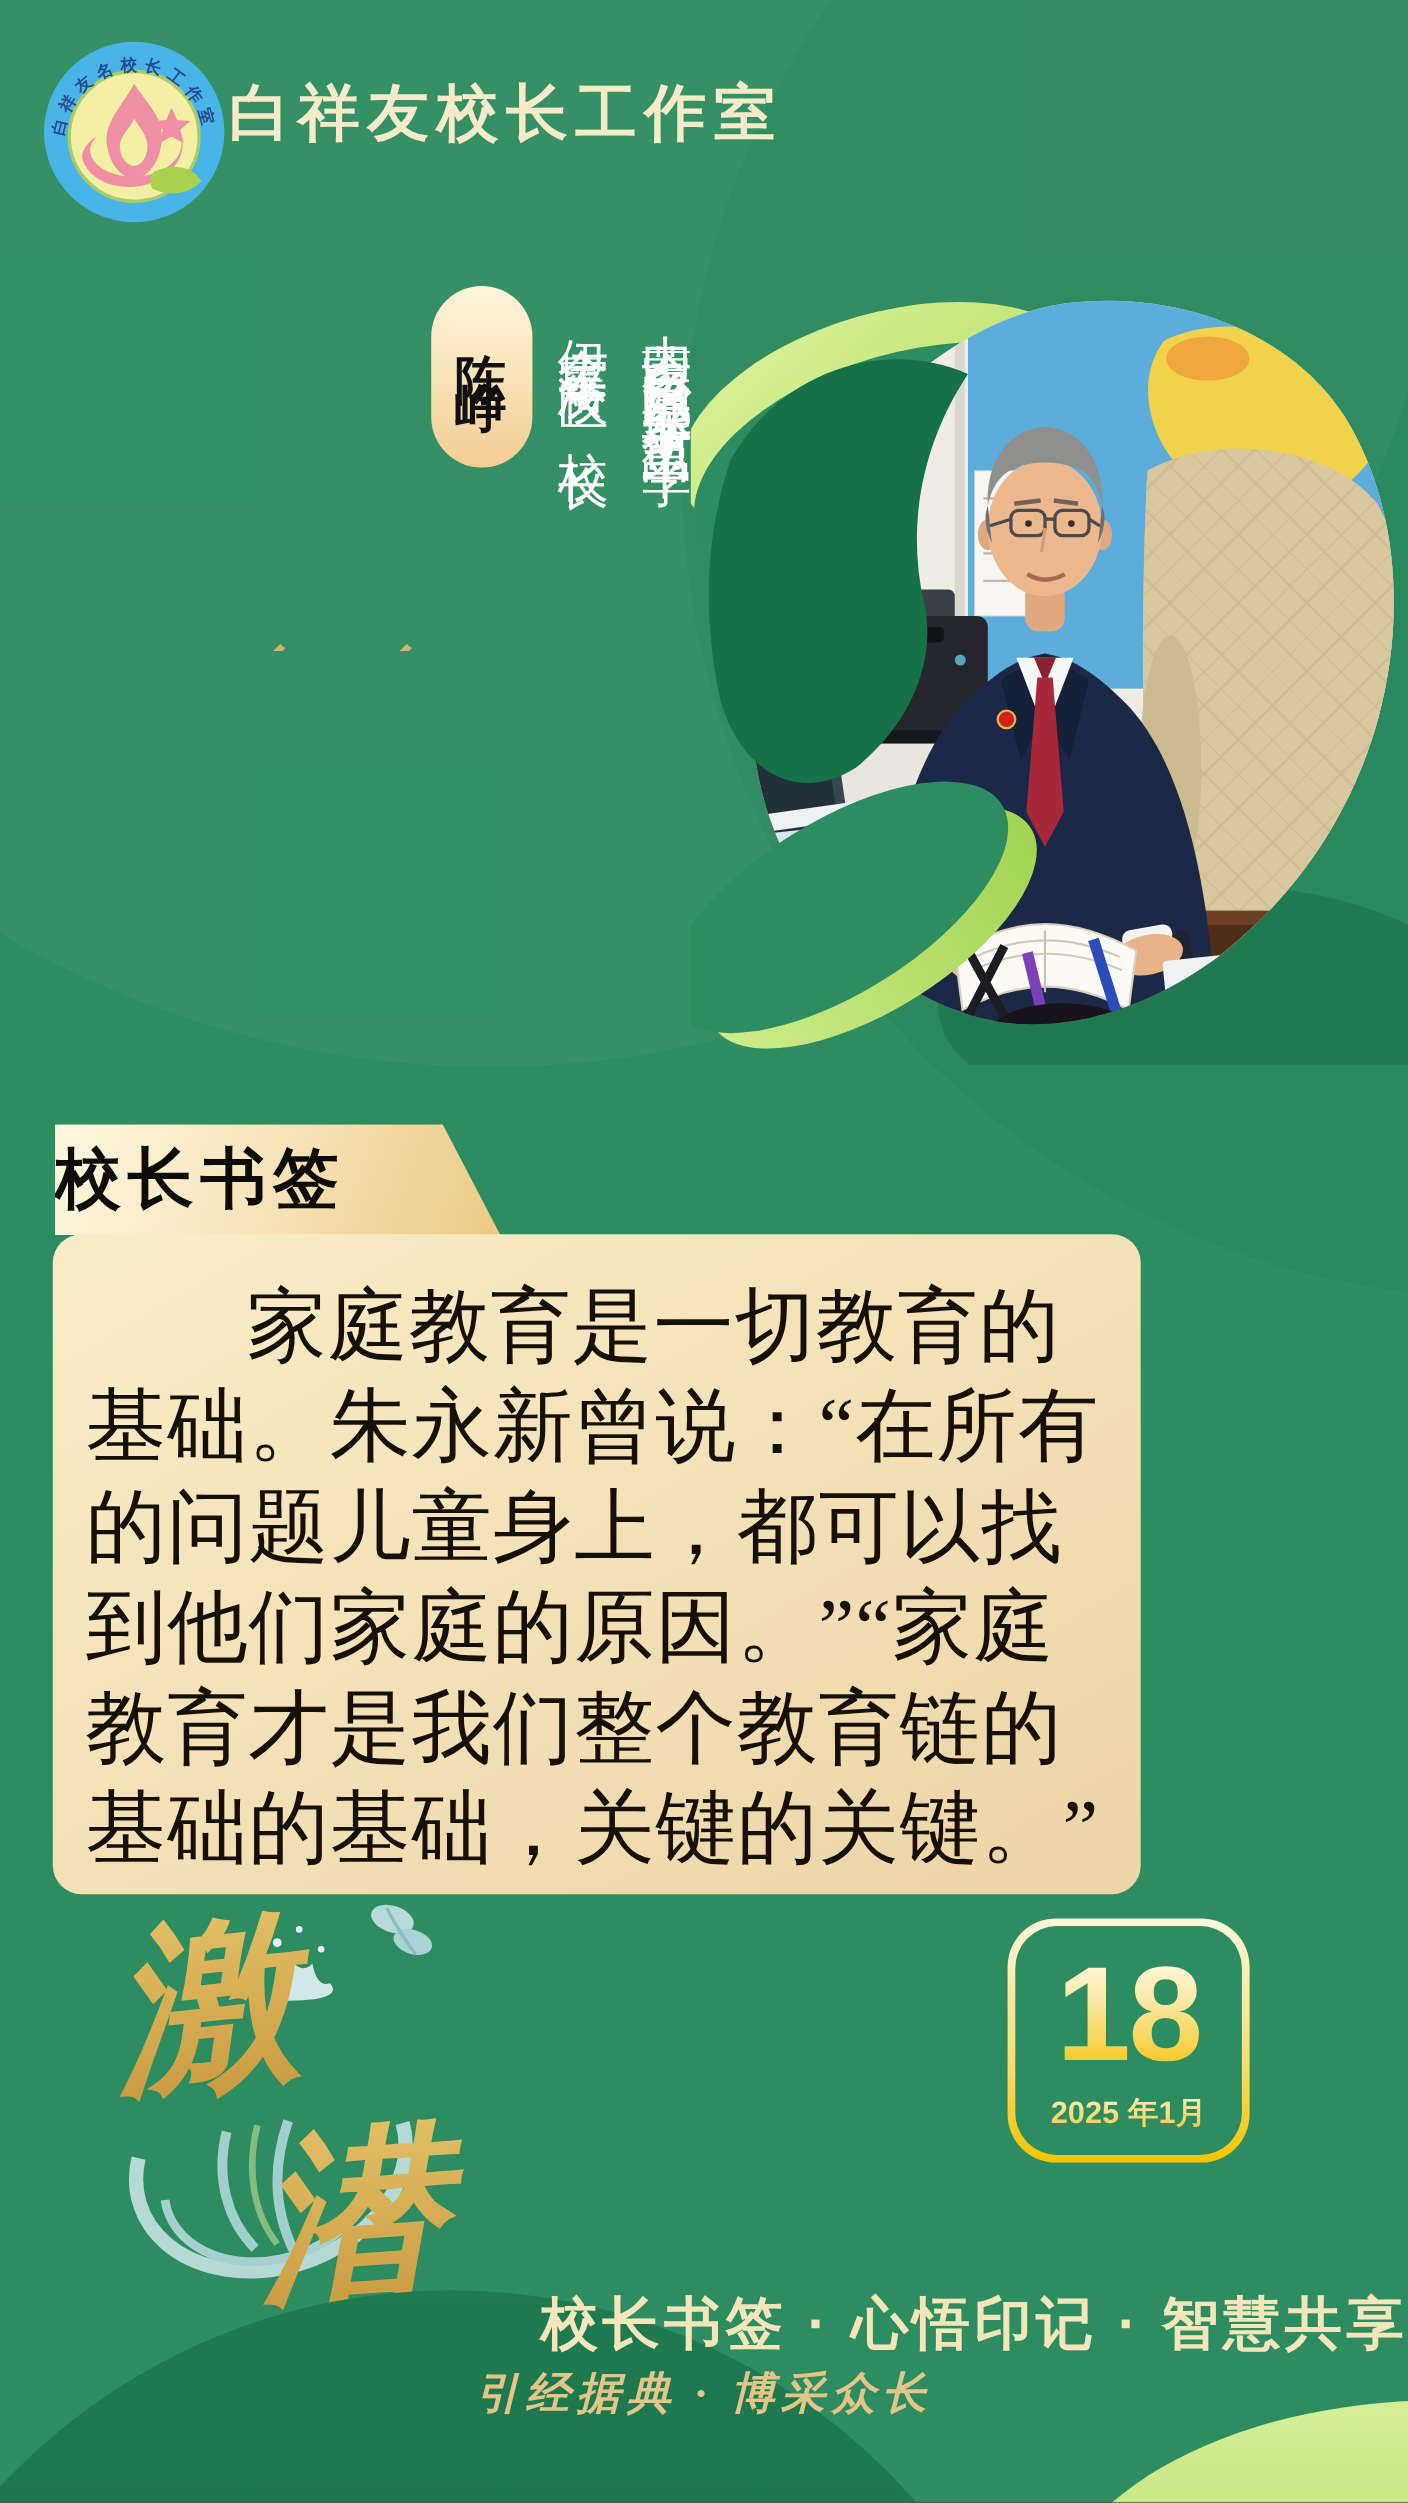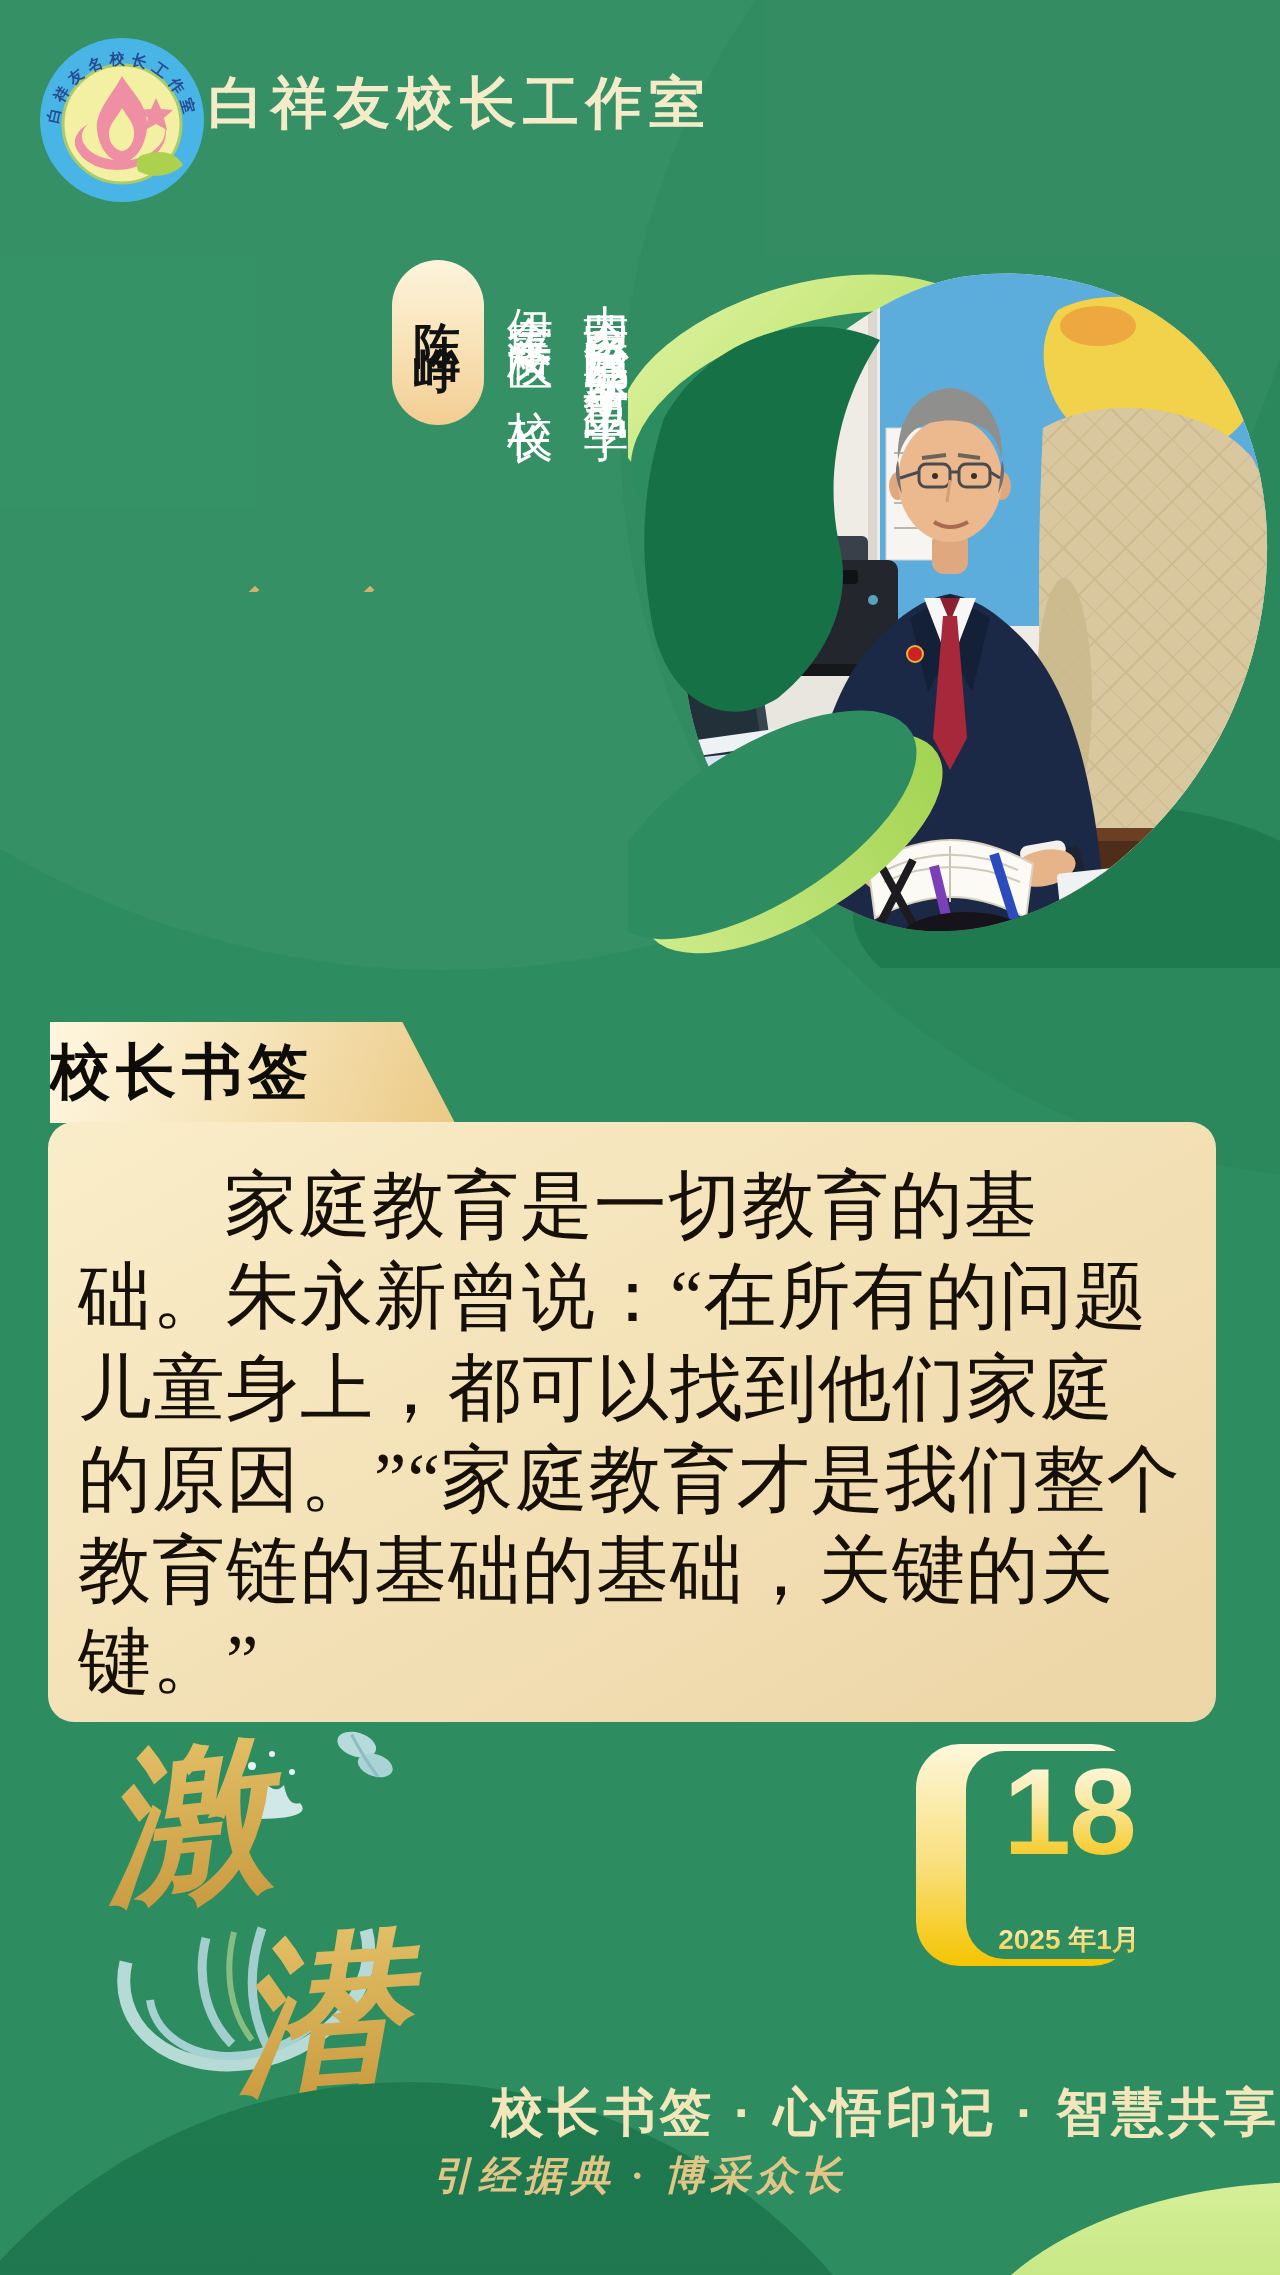--- a/index.html
+++ b/index.html
@@ -37,32 +37,32 @@
   .vcol.role{left:508px;top:272px;font-size:46px;letter-spacing:8px;}
   
   .photo-wrap{position:absolute;left:628px;top:268px;width:652px;height:700px;}
   
   .badge{position:absolute;left:50px;top:1022px;width:405px;height:101px;
     background:linear-gradient(110deg,#FEF6DF 0%,#F7E6BC 45%,#EBC985 100%);
     clip-path:polygon(0 0,87% 0,100% 100%,0 100%);
     display:flex;align-items:center;}
   .badge span{font-size:60px;font-weight:bold;color:#0e0c08;letter-spacing:6px;}
   
-  .quote-card{position:absolute;left:48px;top:1122px;width:1168px;height:600px;border-radius:26px;
+  .quote-card{position:absolute;left:48px;top:1122px;width:989px;height:600px;border-radius:26px;
     background:linear-gradient(150deg,#F9EDC9 0%,#F4E2B8 45%,#ECD5A6 100%);
     padding:38px 34px 0 30px;}
   .quote-card p{margin:0;font-family:"Liberation Serif","DejaVu Serif",serif;color:#171008;
     font-size:73px;line-height:1.25;text-indent:2em;letter-spacing:1px;}
   
   .watermark{position:absolute;left:66px;top:1700px;width:380px;height:430px;}
   
   .date-card{position:absolute;left:916px;top:1744px;width:220px;height:222px;border-radius:44px;
     background:linear-gradient(180deg,#FDF7DC 0%,#F9DF7B 55%,#F5C400 100%);padding:7px;}
   .date-inner{width:100%;height:100%;border-radius:38px;background:#2E8D60;
-    display:flex;flex-direction:column;align-items:center;justify-content:space-between;margin-left:43px;}
+    display:flex;flex-direction:column;align-items:center;justify-content:center;}
   .date-day{font-size:122px;font-weight:bold;line-height:1;letter-spacing:-2px;
     background:linear-gradient(180deg,#FFFDF0 0%,#FBE9A6 40%,#F5C513 95%);
     -webkit-background-clip:text;background-clip:text;color:transparent;}
   .date-month{margin-top:10px;font-size:28px;font-weight:bold;
     background:linear-gradient(180deg,#FDF2C8 0%,#F3CD45 90%);
     -webkit-background-clip:text;background-clip:text;color:transparent;}
   
   .footer-1{position:absolute;left:0;top:2078px;width:100%;text-align:right;
     font-size:52px;font-weight:bold;color:#F4E6BB;letter-spacing:4px;}
   .footer-2{position:absolute;left:0;top:2148px;width:100%;text-align:center;

